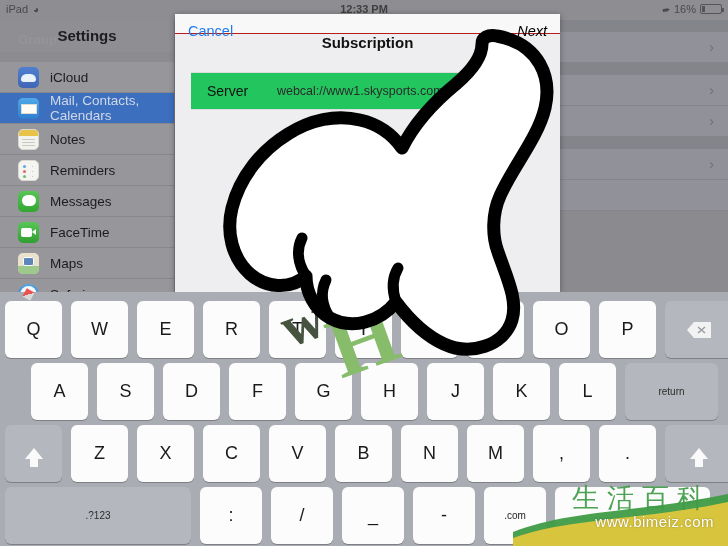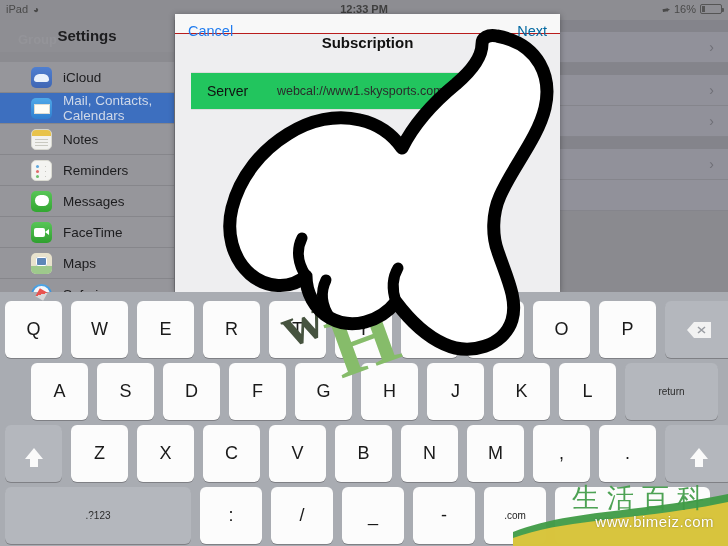--- a/index.html
+++ b/index.html
@@ -65,21 +65,21 @@
     height: 32px; line-height: 32px; text-align: center;
     font-size: 15px; font-weight: bold; color: #1d1d1f;
     position: relative;
   }
   #ghost-group {
     position: absolute; left: 18px; top: 4px;
     font-size: 13px; color: #949499;
   }
   .side-row {
     display: flex; align-items: center; height: 31px;
-    padding-left: 31px; gap: 11px;
+    padding-left: 18px; gap: 11px;
     border-bottom: 1px solid #86868b;
     color: #1c1c1e; font-size: 13.5px;
     background: #96969b;
   }
   .side-row.selected { background: #3d6fbf; color: #cfd8e8; }
   .side-gap { height: 10px; background: #8b8b90; }
   .app-icon {
     width: 21px; height: 21px; border-radius: 5px; flex: 0 0 auto;
     position: relative; overflow: hidden;
   }
@@ -182,21 +182,21 @@
   #modal-cancel {
     position: absolute; left: 13px; top: 9px;
     font-size: 14.5px; color: #1f7bef;
   }
   #modal-title {
     position: absolute; left: 0; top: 20px; width: 385px;
     text-align: center; font-size: 15px; font-weight: bold; color: #111;
   }
   #modal-next {
     position: absolute; right: 13px; top: 9px;
-    font-size: 14.5px; color: #0369a1;
+    font-size: 14.5px; color: #000000; font-style: italic;
   }
   #server-field {
     position: absolute; left: 16px; top: 58px;
     width: 353px; height: 38px;
     background: #22c55e;
     border-top: 1px solid #ddd; border-bottom: 1px solid #ddd;
     display: flex; align-items: center;
   }
   #server-label {
     width: 88px; padding-left: 16px;

